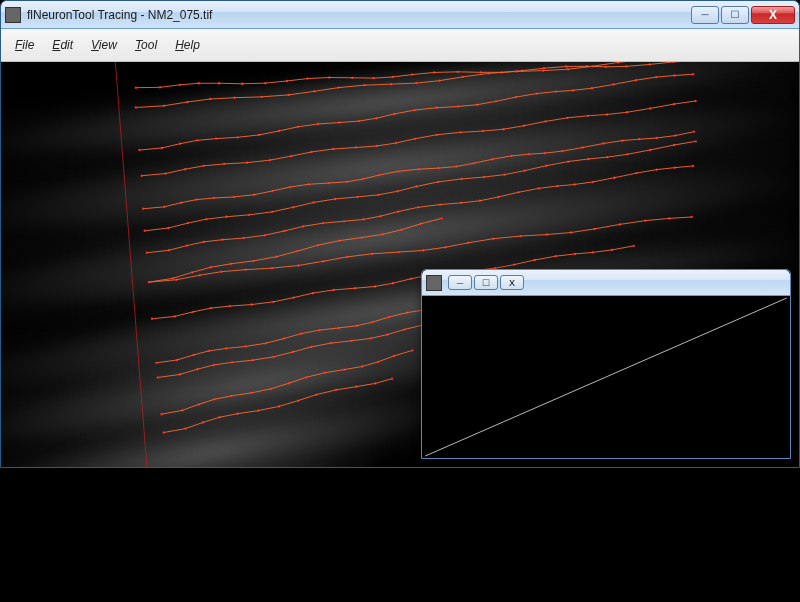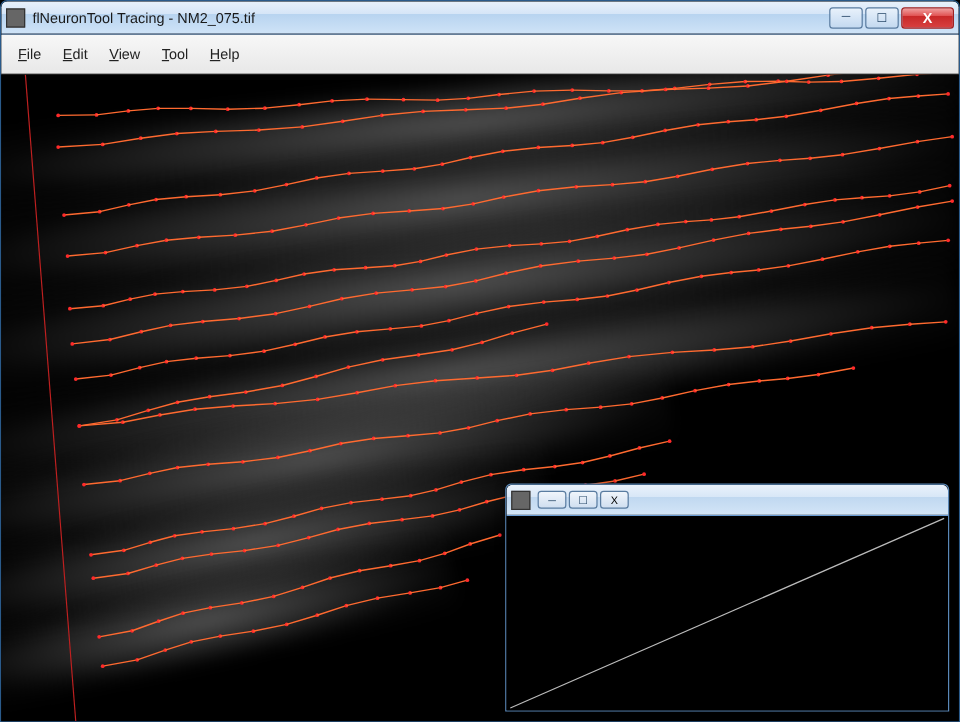--- a/index.html
+++ b/index.html
@@ -12,21 +12,21 @@
     background: #000;
   }
   .window {
     position: absolute;
     border: 1px solid #2a5a8a;
     border-radius: 6px 6px 0 0;
     box-shadow: 0 0 8px rgba(0,0,0,0.4);
   }
   .main-window {
     top: 0; left: 0;
-    width: 800px; height: 602px;
+    width: 800px; height: 468px;
     background: #000;
     display: flex;
     flex-direction: column;
     overflow: hidden;
     justify-content: space-between;
   }
   .titlebar {
     height: 28px;
     background: linear-gradient(to bottom, #e8f1fb 0%, #d5e5f7 40%, #b8d4f0 41%, #cfe3f7 100%);
     display: flex;
@@ -76,20 +76,21 @@
     font-size: 12px;
   }
   .menubar {
     height: 22px;
     background: linear-gradient(to bottom, #f7f7f7, #e8e8e8);
     border-bottom: 1px solid #c0c0c0;
     display: flex;
     align-items: center;
     padding: 16px 6px;
     gap: 2px;
+    font-style: italic;
   }
   .menu-item {
     padding: 2px 8px;
     color: #222;
     cursor: default;
   }
   .menu-item span.ul { text-decoration: underline; }
   .canvas-area {
     flex: 1;
     position: relative;

